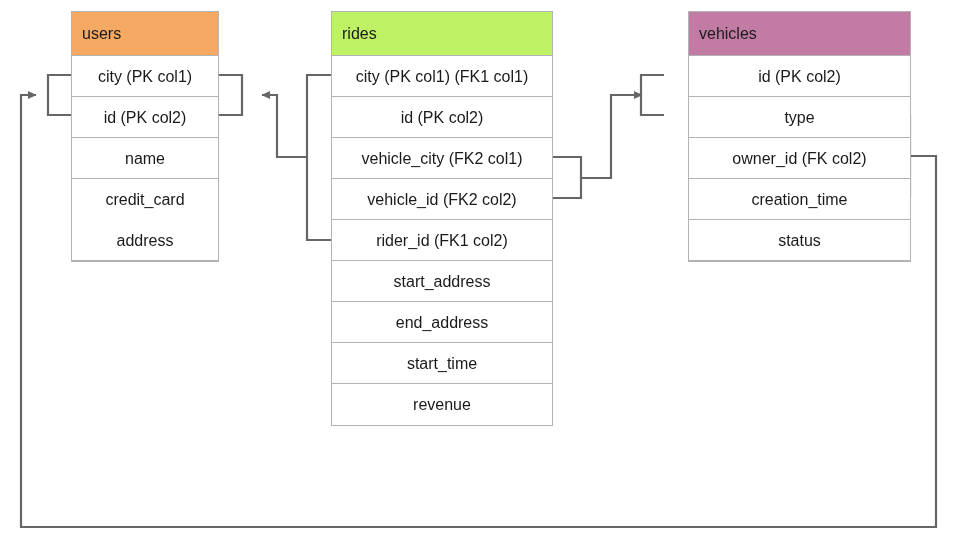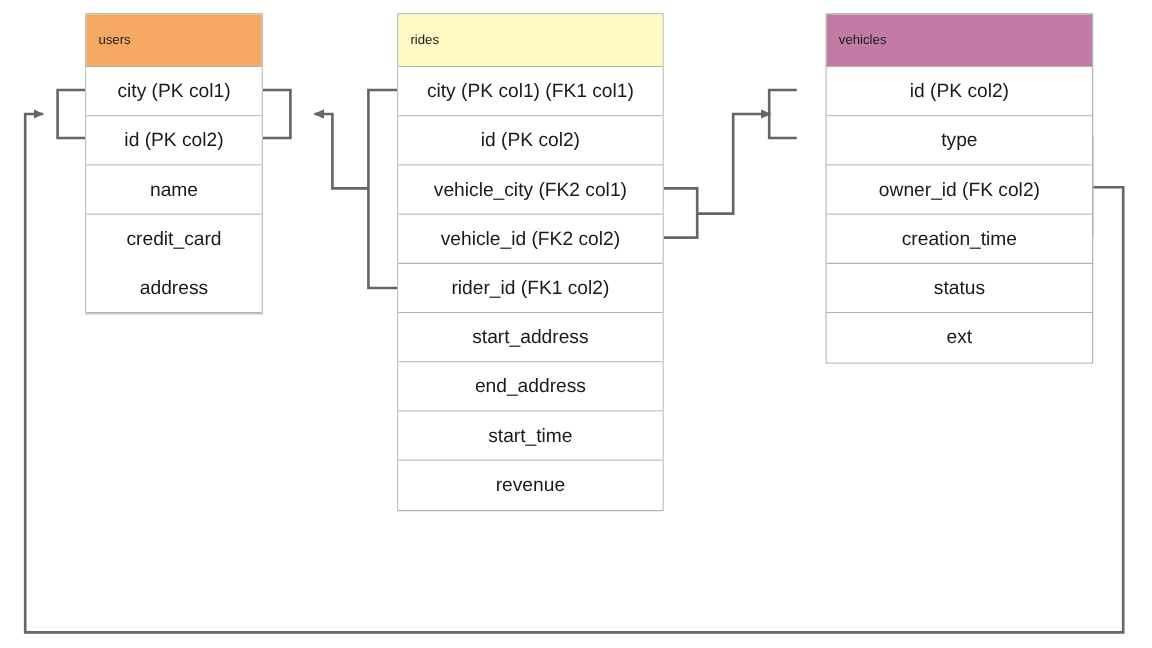--- a/index.html
+++ b/index.html
@@ -13,21 +13,21 @@
 
   .table-box{
     position:absolute;
     border:1px solid #b3b3b3;
     box-sizing:border-box;
     background:#ffffff;
   }
   .tbl-header{
     height:44px;line-height:44px;
     padding:0 10px;
-    font-size:11px;color:#1a1a1a;
+    font-size:16px;color:#1a1a1a;
     box-sizing:border-box;
     border-bottom:1px solid #b3b3b3;
     white-space:nowrap;overflow:hidden;
   }
   .tbl-row{
     height:41px;line-height:41px;
     padding:0 10px;
     font-size:16px;color:#1a1a1a;
     box-sizing:border-box;
     border-bottom:1px solid #b3b3b3;
@@ -72,35 +72,34 @@
   <div class="table-box" id="tbl-users">
     <div class="tbl-header" style="background: rgb(245, 169, 98);">users</div>
     <div class="tbl-row">city (PK col1)</div>
     <div class="tbl-row">id (PK col2)</div>
     <div class="tbl-row">name</div>
     <div class="tbl-row last">credit_card</div>
     <div class="tbl-row">address</div>
   </div>
 
   <div class="table-box" id="tbl-rides">
-    <div class="tbl-header" style="background: #fef9c3;">rides</div>
+    <div class="tbl-header" style="background: #bef264;">rides</div>
     <div class="tbl-row">city (PK col1) (FK1 col1)</div>
     <div class="tbl-row">id (PK col2)</div>
     <div class="tbl-row">vehicle_city (FK2 col1)</div>
     <div class="tbl-row">vehicle_id (FK2 col2)</div>
     <div class="tbl-row">rider_id (FK1 col2)</div>
     <div class="tbl-row">start_address</div>
     <div class="tbl-row">end_address</div>
     <div class="tbl-row">start_time</div>
     <div class="tbl-row last">revenue</div>
   </div>
 
   <div class="table-box" id="tbl-vehicles">
     <div class="tbl-header" style="background: rgb(194, 123, 165);">vehicles</div>
     <div class="tbl-row">id (PK col2)</div>
     <div class="tbl-row">type</div>
     <div class="tbl-row">owner_id (FK col2)</div>
     <div class="tbl-row">creation_time</div>
     <div class="tbl-row">status</div>
-    <div class="tbl-row last">ext</div>
   </div>
 
 </div>
 
 </body></html>

